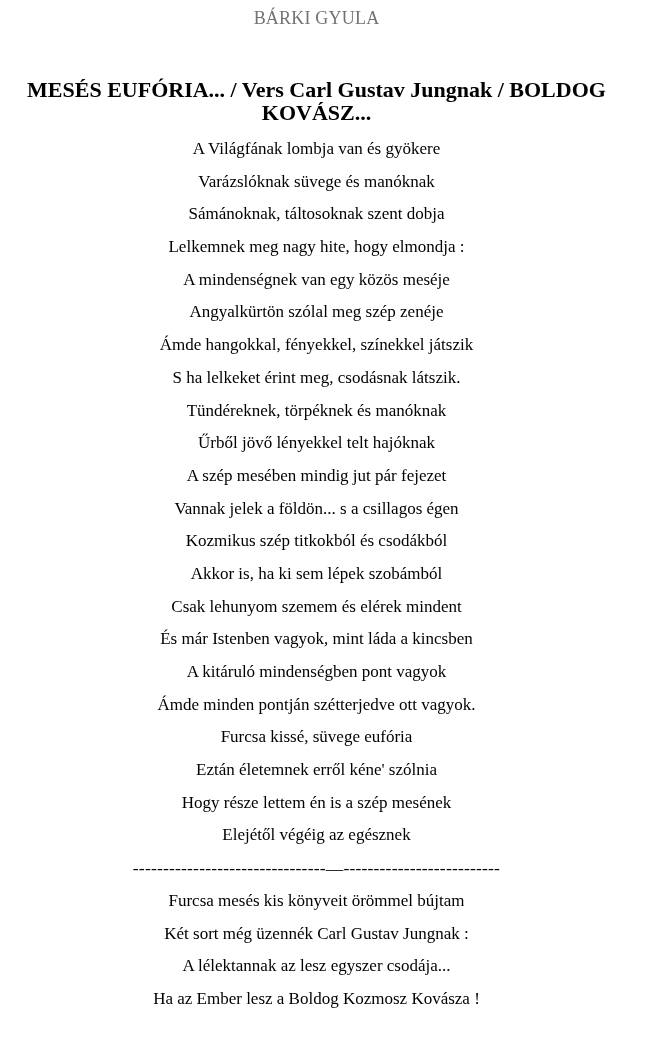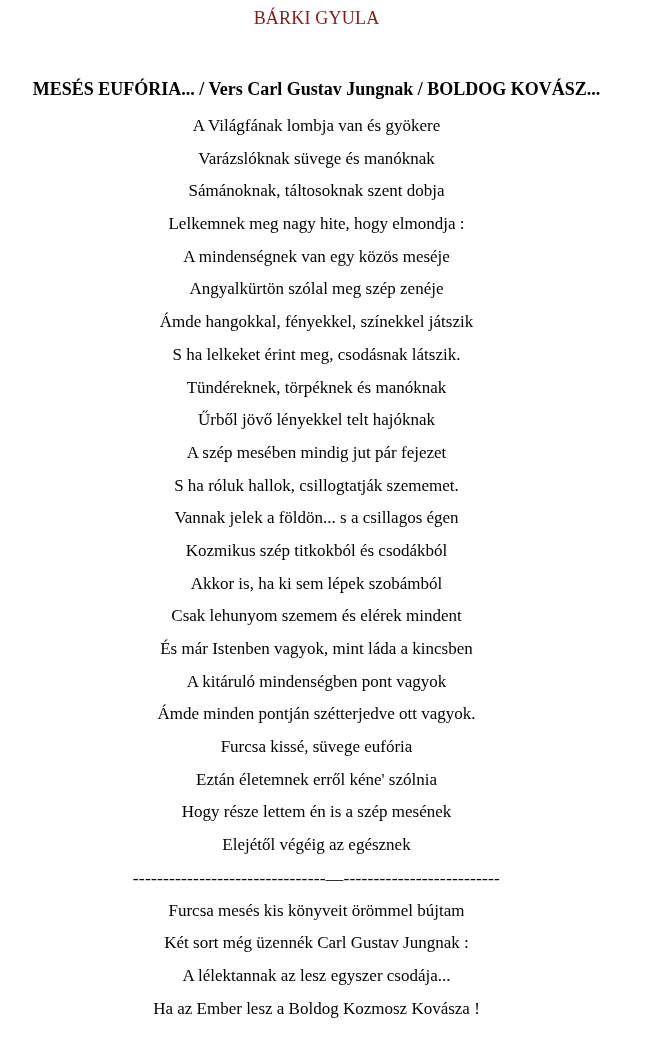--- a/index.html
+++ b/index.html
@@ -21,21 +21,21 @@
   }
   .author-title {
     padding-top: 7px;
     font-size: 18px;
     line-height: 22px;
     font-weight: normal;
     letter-spacing: 0.2px;
   }
   .poem-heading {
     margin-top: 49px;
-    font-size: 18px;
+    font-size: 22px;
     line-height: 23px;
     font-weight: bold;
   }
   .poem {
     margin-top: 9px;
   }
   .poem p {
     margin: 0;
     font-size: 17px;
     height: 32.7px;
@@ -48,21 +48,21 @@
     line-height: 32.7px;
     letter-spacing: 0.2px;
     white-space: nowrap;
   }
 </style>
 </head>
 <body>
 
 <div class="page">
 
-  <div class="author-title" style="color: #7f1d1d;">BÁRKI GYULA</div>
+  <div class="author-title" style="color: #737373;">BÁRKI GYULA</div>
 
   <div class="poem-heading">MESÉS EUFÓRIA... / Vers Carl Gustav Jungnak / BOLDOG KOVÁSZ...</div>
 
   <div class="poem">
 
       <p>A Világfának lombja van és gyökere</p>
 
       <p>Varázslóknak süvege és manóknak</p>
 
       <p>Sámánoknak, táltosoknak szent dobja</p>
@@ -76,21 +76,20 @@
       <p>Ámde hangokkal, fényekkel, színekkel játszik</p>
 
       <p>S ha lelkeket érint meg, csodásnak látszik.</p>
 
       <p>Tündéreknek, törpéknek és manóknak</p>
 
       <p>Űrből jövő lényekkel telt hajóknak</p>
 
       <p>A szép mesében mindig jut pár fejezet</p>
 
-      <p>S ha róluk hallok, csillogtatják szememet.</p>
 
       <p>Vannak jelek a földön... s a csillagos égen</p>
 
 
       <p>Kozmikus szép titkokból és csodákból</p>
 
       <p>Akkor is, ha ki sem lépek szobámból</p>
 
       <p>Csak lehunyom szemem és elérek mindent</p>
 

